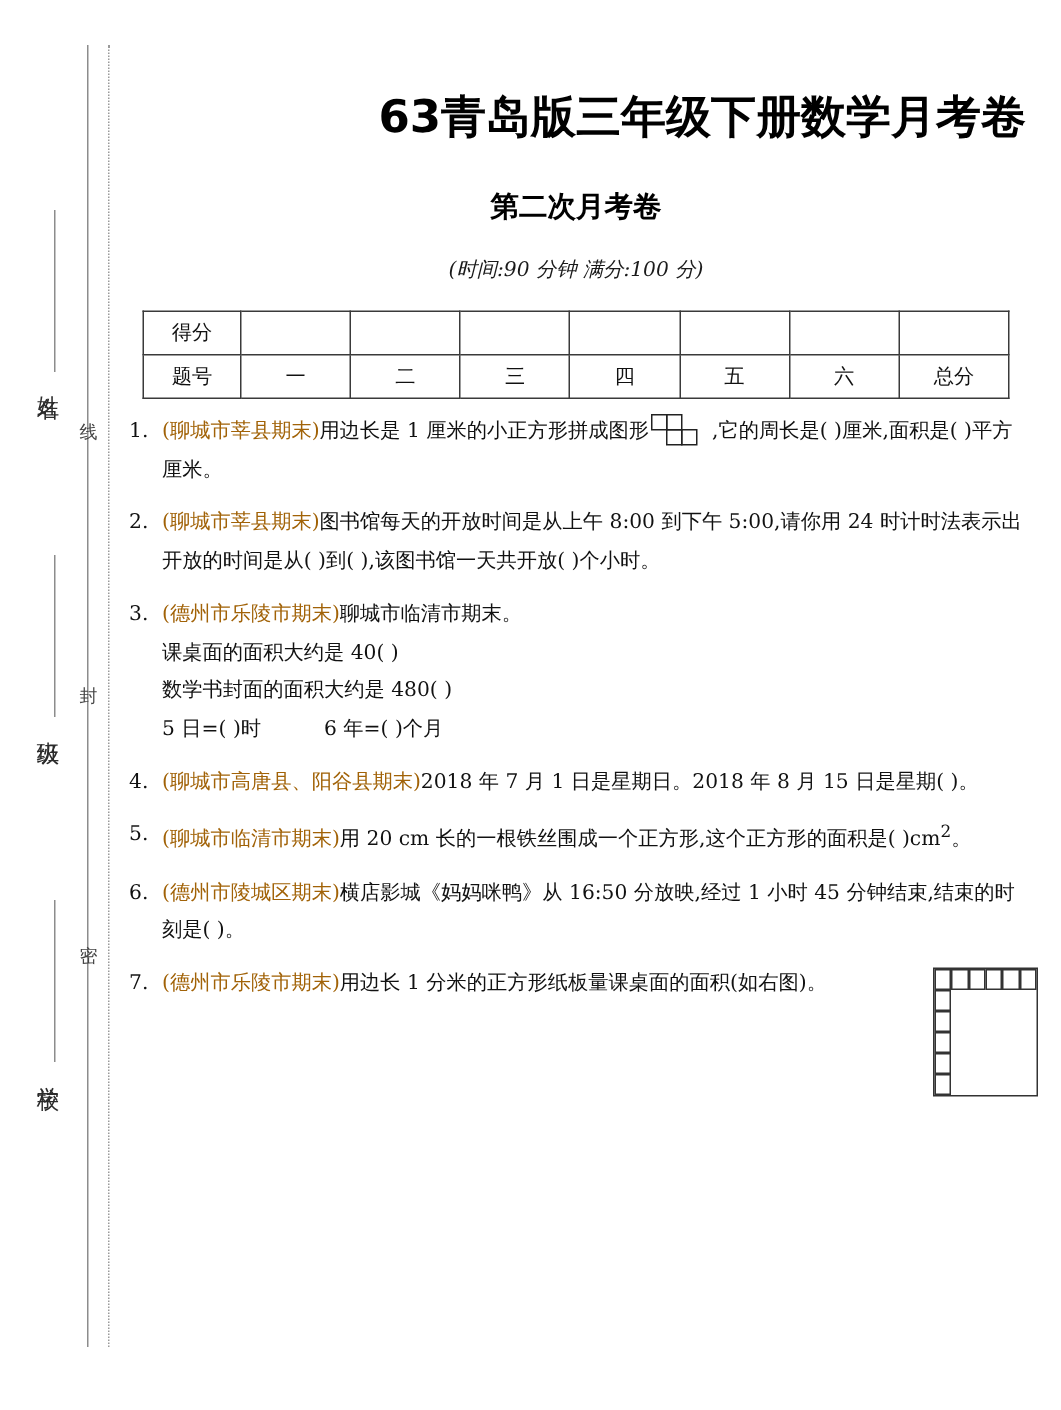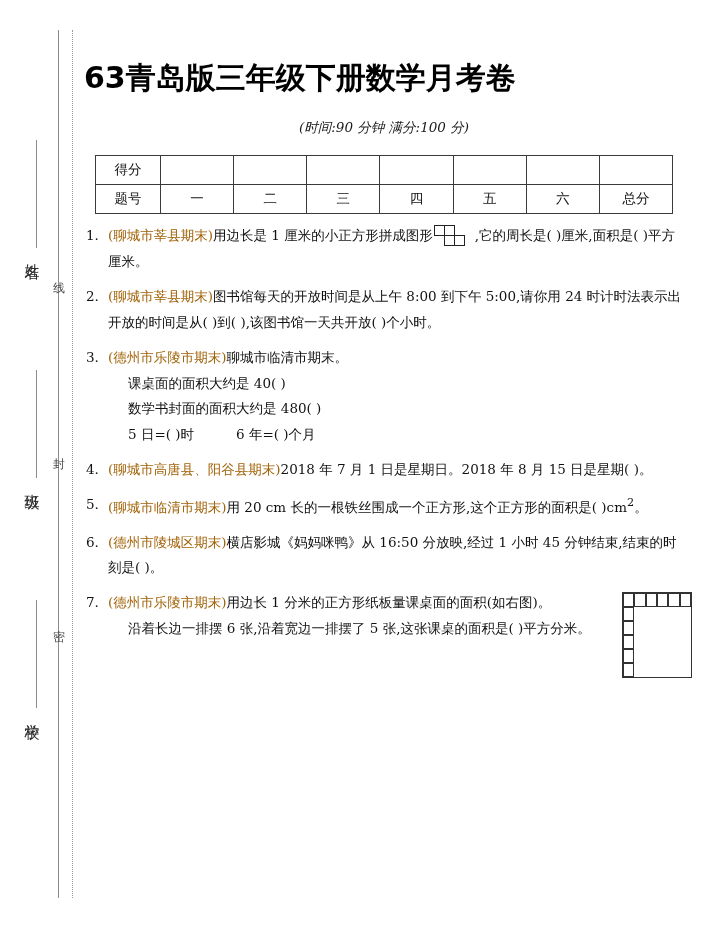--- a/index.html
+++ b/index.html
@@ -78,21 +78,21 @@
     position: absolute;
     left: 84px;
     top: 0;
     width: 600px;
     height: 940px;
   }
 
   .doc-title {
     margin: 0;
     padding-top: 58px;
-    text-align: left;
+    text-align: right;
     font-family: "DejaVu Sans", "Liberation Sans", sans-serif;
     font-weight: bold;
     font-size: 30px;
     letter-spacing: 0px;
     color: #000;
   }
   .doc-subtitle {
     margin: 0;
     padding-top: 26px;
     text-align: center;
@@ -158,21 +158,20 @@
     left: 2px;
     top: 0;
     width: 20px;
     text-align: left;
   }
   .src {
     color: #a16207;
   }
   .sub {
     display: block;
-    margin-left: 20px;
   }
   .subpad { display:inline-block; width: 42px; }
 
   
   .tetromino {
     display: inline-block;
     vertical-align: -7px;
     width: 40px;
     height: 22px;
     position: relative;
@@ -231,20 +230,21 @@
     <span class="vtext info-label" style="top:712px;">学校</span>
 
     <span class="vtext seal-label" style="top:272px;">线</span>
     <span class="vtext seal-label" style="top:448px;">封</span>
     <span class="vtext seal-label" style="top:620px;">密</span>
   </div>
 
   <div class="content">
 
     <h1 class="doc-title">63青岛版三年级下册数学月考卷</h1>
+    <h2 class="doc-subtitle">第二次月考卷</h2>
     <p class="doc-meta">(时间:90 分钟   满分:100 分)</p>
 
     <div class="score-table-wrap">
       <table class="score-table">
         <tbody>
             <tr>
           <td class="lead">得分</td>
           <td></td>
           <td></td>
           <td></td>
@@ -300,21 +300,20 @@
 
       <li class="q">
         <span class="num">6.</span>
         <span class="src">(德州市陵城区期末)</span><span>横店影城《妈妈咪鸭》从 16:50 分放映,经过 1 小时 45 分钟结束,结束的时刻是(            )。</span>
       </li>
 
       <li class="q q7-wrap">
         <span class="num">7.</span>
         <div class="q7-text">
           <span class="src">(德州市乐陵市期末)</span><span>用边长 1 分米的正方形纸板量课桌面的面积(如右图)。</span>
-          <span class="sub">沿着长边一排摆 6 张,沿着宽边一排摆了 5 张,这张课桌的面积是(        )平方分米。</span>
         </div>
         <div class="desk-grid">
           <div class="cell top-cell" style="left:0px;"></div>
           <div class="cell top-cell" style="left:11.333px;"></div>
           <div class="cell top-cell" style="left:22.666px;"></div>
           <div class="cell top-cell" style="left:34px;"></div>
           <div class="cell top-cell" style="left:45.333px;"></div>
           <div class="cell top-cell" style="left:56.666px;"></div>
           <div class="cell left-cell" style="top:14px;"></div>
           <div class="cell left-cell" style="top:28px;"></div>

